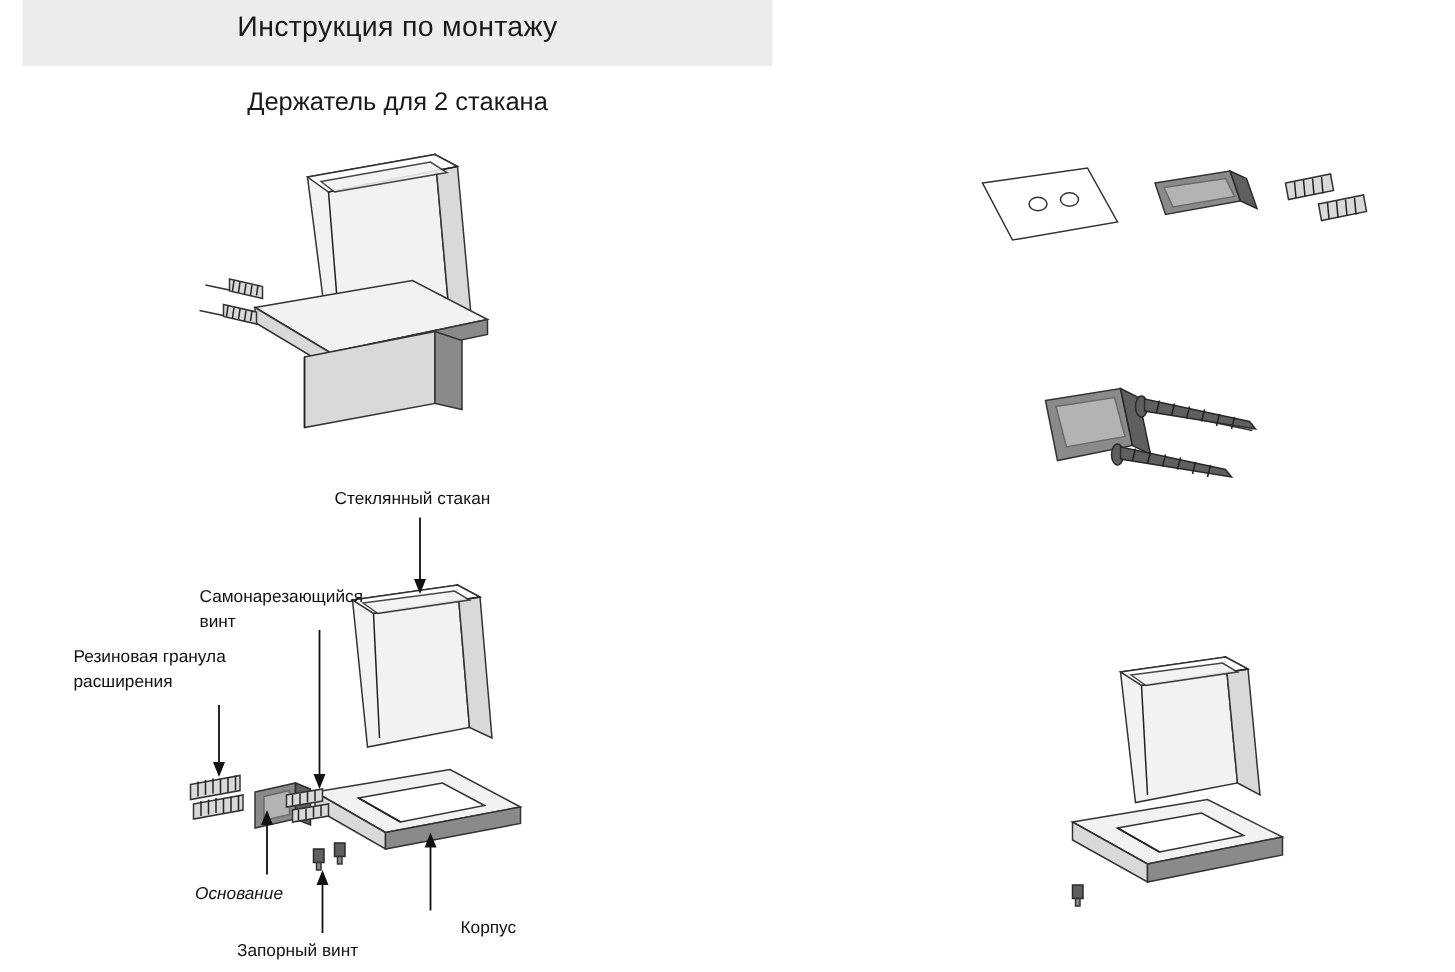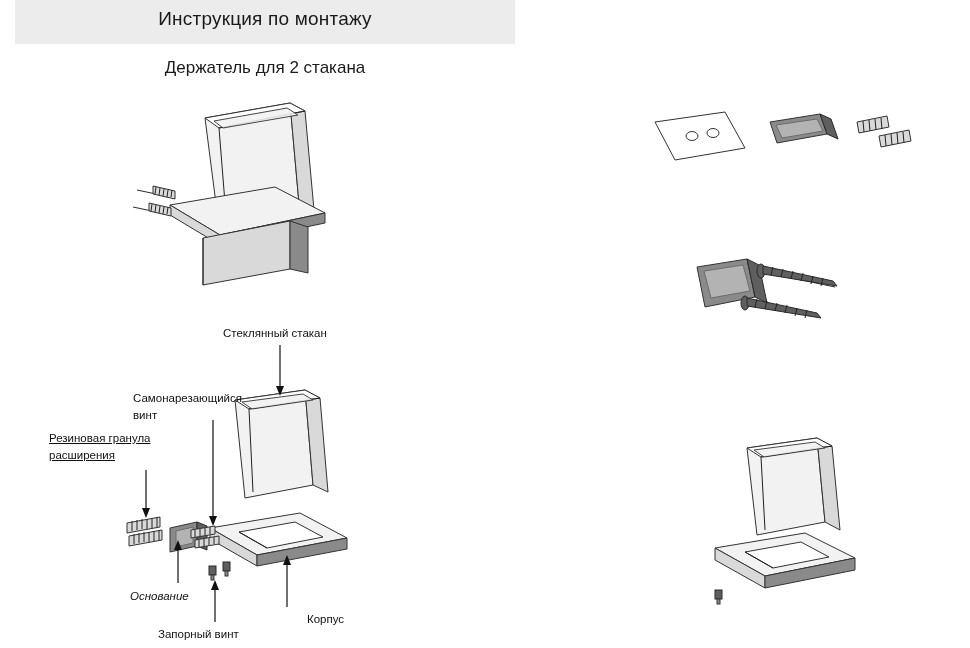--- a/index.html
+++ b/index.html
@@ -62,21 +62,21 @@
 
   
   .label {
     position: absolute;
     font-size: 11.5px;
     line-height: 1.45;
     color: #111;
   }
   #lbl-glass { left: 208px; top: 325px; width: 130px; }
   #lbl-screw { left: 118px; top: 390px; width: 115px; }
-  #lbl-granule { left: 34px; top: 430px; width: 120px; text-decoration: underline; }
+  #lbl-granule { left: 34px; top: 430px; width: 120px; }
   #lbl-base { left: 115px; top: 588px; width: 110px; font-style: italic; }
   #lbl-lockscrew { left: 143px; top: 626px; width: 130px; }
   #lbl-body { left: 258px; top: 611px; width: 90px; margin-left: 34px; }
 
   svg { display:block; }
   .ln { stroke:#222; stroke-width:1; fill:none; }
   .ln2 { stroke:#333; stroke-width:1.1; fill:none; }
   .fill-lt { fill:#f2f2f2; stroke:#333; stroke-width:1; }
   .fill-md { fill:#d9d9d9; stroke:#333; stroke-width:1; }
   .fill-dk { fill:#8a8a8a; stroke:#333; stroke-width:1; }

